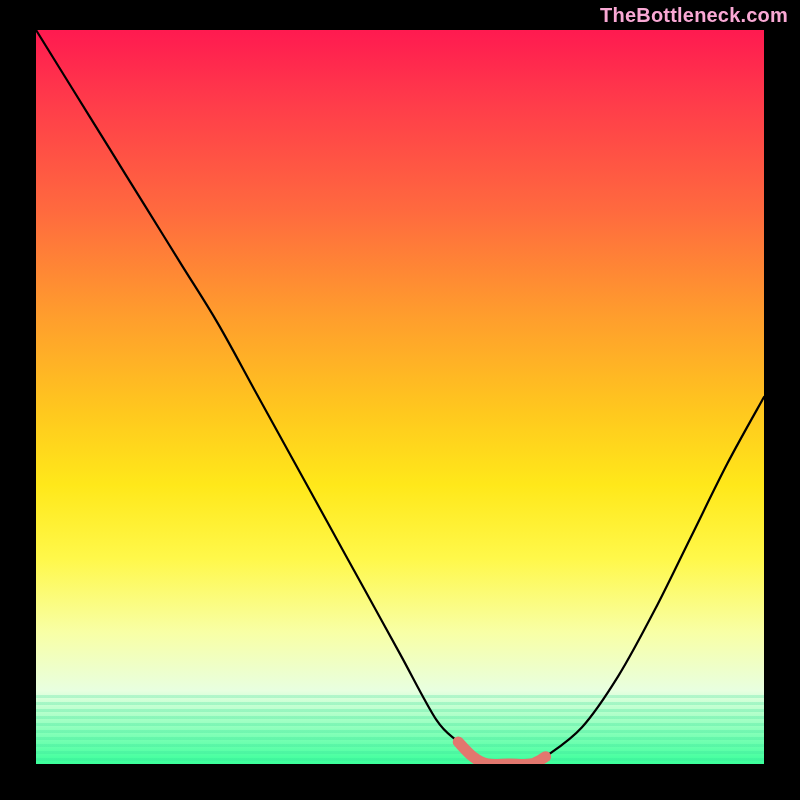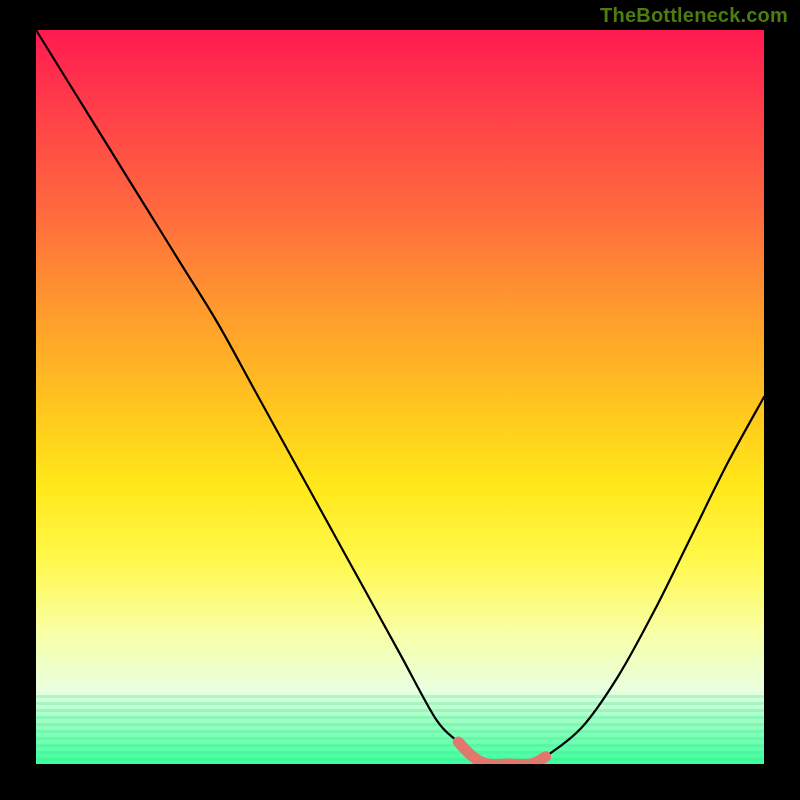--- a/index.html
+++ b/index.html
@@ -10,21 +10,21 @@
     height: 800px;
     background: #000;
   }
   .attribution {
     position: absolute;
     top: 4px;
     right: 12px;
     font-family: Arial, Helvetica, sans-serif;
     font-size: 20px;
     font-weight: 600;
-    color: #4d7c0f;
+    color: #f9a8d4;
     letter-spacing: 0.2px;
   }
   .plot-area {
     position: absolute;
     left: 36px;
     top: 30px;
     width: 728px;
     height: 734px;
     overflow: hidden;
   }

